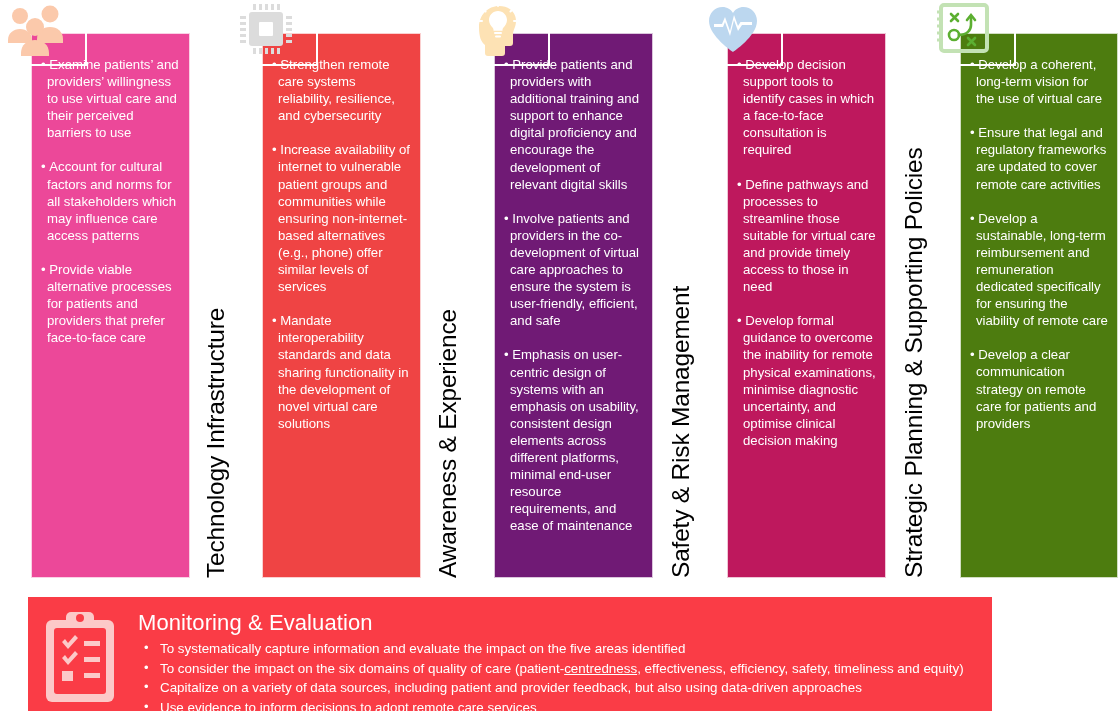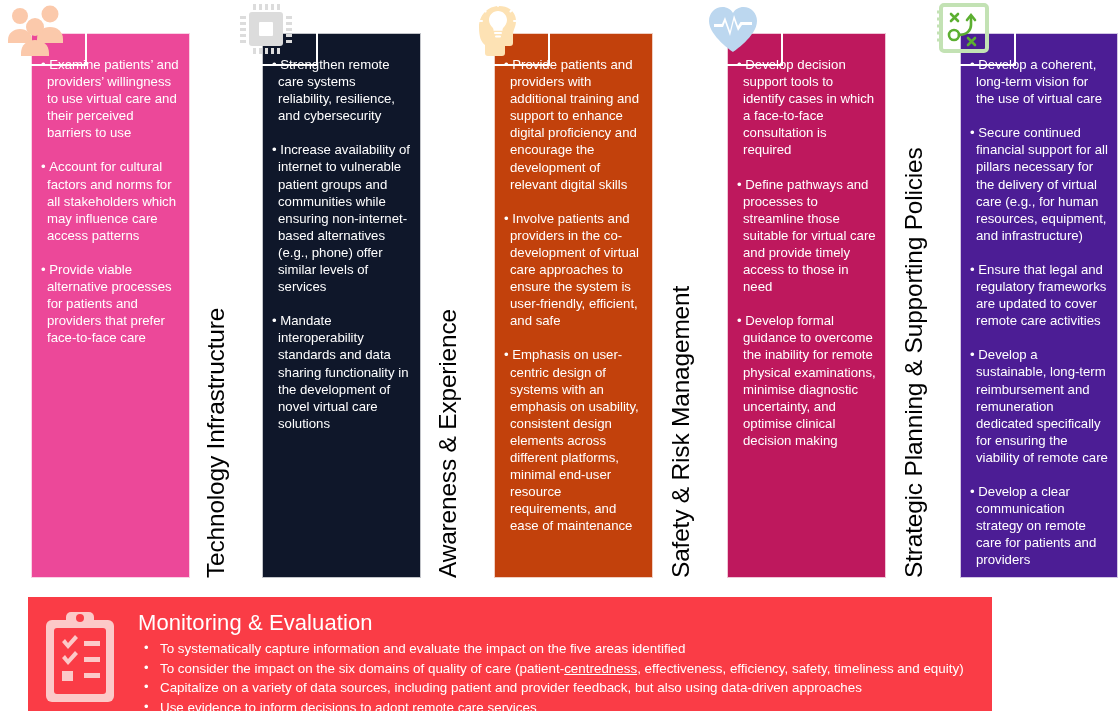--- a/index.html
+++ b/index.html
@@ -155,21 +155,21 @@
           <rect x="3" y="38" width="6" height="3"></rect>
           <rect x="49" y="14" width="6" height="3"></rect>
             <rect x="49" y="20" width="6" height="3"></rect>
           <rect x="49" y="26" width="6" height="3"></rect>
             <rect x="49" y="32" width="6" height="3"></rect>
           <rect x="49" y="38" width="6" height="3"></rect>
         </g>
       </svg>
     </div>
     <div class="pillar-title">Technology Infrastructure</div>
-    <div class="pillar-body" style="background:#0f172a">
+    <div class="pillar-body" style="background:#ef4444">
       <span class="tab"></span>
       <ul>
         <li>Strengthen remote care systems reliability, resilience, and cybersecurity</li>
         <li>Increase availability of internet to vulnerable patient groups and communities while ensuring non-internet-based alternatives (e.g., phone) offer similar levels of services</li>
         <li>Mandate interoperability standards and data sharing functionality in the development of novel virtual care solutions</li>
       </ul>
     </div>
   </div>
 
   <div class="pillar" id="pillar-2">
@@ -184,21 +184,21 @@
           <rect x="26" y="33.5" width="6" height="2" rx="1"></rect>
           <rect x="28" y="0" width="2" height="5" rx="1"></rect>
           <rect x="14.5" y="6" width="2" height="5" rx="1" transform="rotate(-45 15.5 8.5)"></rect>
           <rect x="41.5" y="6" width="2" height="5" rx="1" transform="rotate(45 42.5 8.5)"></rect>
           <rect x="9" y="18" width="5" height="2" rx="1"></rect>
           <rect x="44" y="18" width="5" height="2" rx="1"></rect>
         </g>
       </svg>
     </div>
     <div class="pillar-title">Awareness &amp; Experience</div>
-    <div class="pillar-body" style="background:#c2410c">
+    <div class="pillar-body" style="background:#701a75">
       <span class="tab"></span>
       <ul>
         <li>Provide patients and providers with additional training and support to enhance digital proficiency and encourage the development of relevant digital skills</li>
         <li>Involve patients and providers in the co-development of virtual care approaches to ensure the system is  user-friendly, efficient, and safe</li>
         <li>Emphasis on user-centric design of systems with an emphasis on usability, consistent design elements across different platforms, minimal end-user resource requirements, and ease of maintenance</li>
       </ul>
     </div>
   </div>
 
   <div class="pillar" id="pillar-3">
@@ -229,25 +229,24 @@
         <g stroke="#5caf31" stroke-width="2.6" fill="none" stroke-linecap="round">
           <path d="M16 12l7 7M23 12l-7 7"></path>
           <circle cx="19" cy="33" r="5"></circle>
           <path d="M24 33c8 0 12-5 12-10v-8"></path>
           <path d="M32 18l4-5 4 5"></path>
           <path d="M33 36l7 7M40 36l-7 7"></path>
         </g>
       </svg>
     </div>
     <div class="pillar-title">Strategic Planning &amp; Supporting Policies</div>
-    <div class="pillar-body" style="background:#4c1d95">
+    <div class="pillar-body" style="background:#4d7c0f">
       <span class="tab"></span>
       <ul>
         <li>Develop a coherent, long-term vision for the use of virtual care</li>
-        <li>Secure continued financial support for all pillars necessary for the delivery of virtual care (e.g., for human resources, equipment, and infrastructure)</li>
         <li>Ensure that legal and regulatory frameworks are updated to cover remote care activities</li>
         <li>Develop a sustainable, long-term reimbursement and remuneration dedicated specifically for ensuring the viability of remote care</li>
         <li>Develop a clear communication strategy on remote care for patients and providers</li>
       </ul>
     </div>
   </div>
 
   <div id="banner">
     <div id="banner-icon">
       <svg viewBox="0 0 76 96" xmlns="http://www.w3.org/2000/svg">

